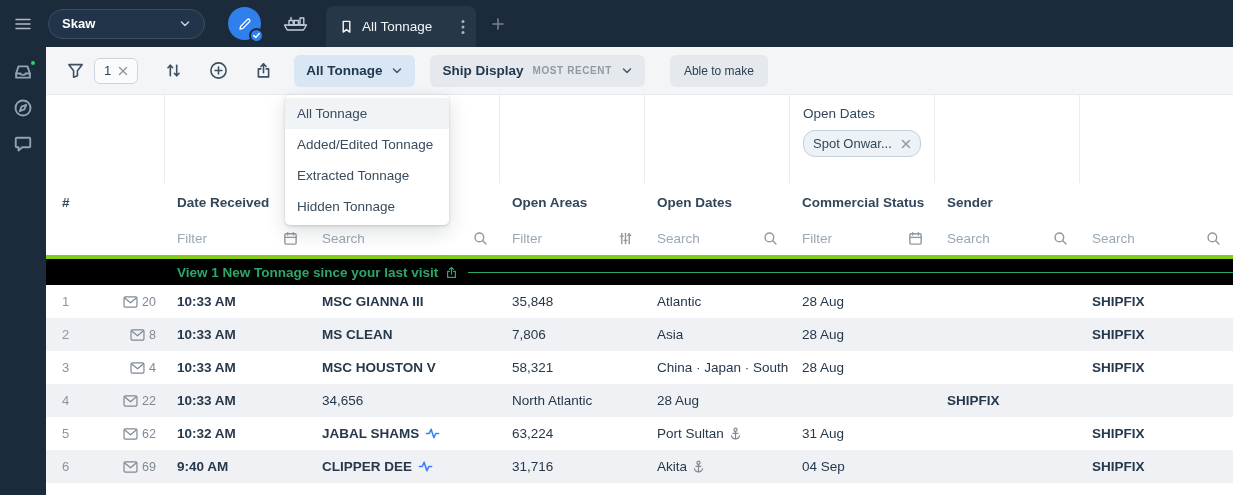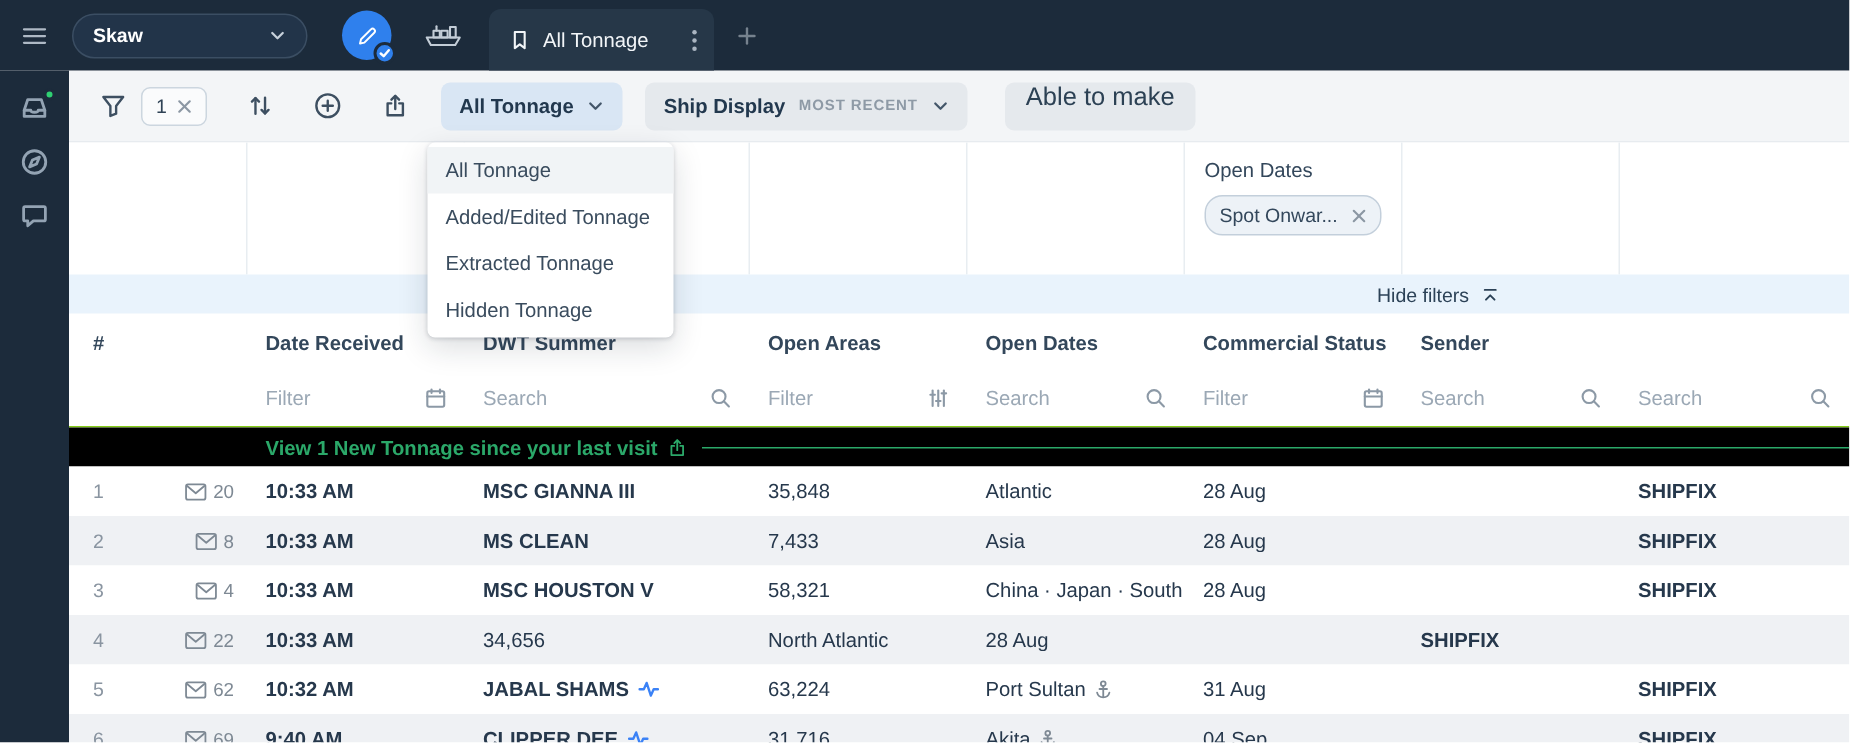--- a/index.html
+++ b/index.html
@@ -33,40 +33,40 @@
   .toolbar { height:48px; background:#f3f5f7; border-bottom:1px solid #e7ebef; display:flex; align-items:center; padding-left:21px; }
   .tb-icon { color:#3d4f61; cursor:pointer; }
   .chip { margin-left:10px; height:26px; border:1px solid #ccd6df; background:#fafbfc; border-radius:6px; display:flex; align-items:center; gap:7px; padding:0 9px; font-size:13px; color:#2f4255; cursor:pointer; }
   .chip .x { color:#8b97a3; cursor:pointer; }
   .ml27 { margin-left:27px; }
   .dd { height:32px; border-radius:6px; display:flex; align-items:center; gap:9px; padding:0 12px; cursor:pointer; font-size:13.5px; font-weight:600; color:#22384e; }
   .dd .chev { color:#44576a; }
   .dd-view { margin-left:22px; background:#d9e6f4; }
   .dd-ship { margin-left:15px; background:#e5e9ed; }
   .dd-sub { font-size:10px; font-weight:700; color:#8e9aa6; letter-spacing:.6px; }
-  .btn-able { margin-left:25px; height:32px; border-radius:6px; background:#e5e9ed; padding:0 14px; font-size:17px; font-weight:500; color:#2c4154; display:flex; cursor:pointer; }
+  .btn-able { margin-left:25px; height:32px; border-radius:6px; background:#e5e9ed; padding:0 14px; font-size:12px; font-weight:500; color:#2c4154; display:flex; align-items:center; cursor:pointer; }
 
   .grid { display:grid; grid-template-columns:119px 145px 190px 145px 145px 145px 145px 1fr; }
 
   
   .filter-panel { height:88px; background:#fff; }
   .fp-cell { border-right:1px solid #e8edf1; padding:11px 13px; overflow:hidden; }
   .fp-cell:last-child { border-right:none; }
   .fp-label { font-size:13.5px; color:#33475b; margin-bottom:9px; }
   .fp-chip { display:inline-flex; align-items:center; gap:9px; height:27px; padding:0 9px; border:1px solid #c3cfdb; background:#edf2f7; border-radius:12px; font-size:13px; color:#33475b; cursor:pointer; white-space:nowrap; }
   .fp-chip .x { color:#8b97a3; cursor:pointer; }
 
   .hide-bar { position:relative; height:26px; background:#e9f3fc; }
   .hide-btn { position:absolute; left:872px; top:0; height:26px; display:flex; align-items:center; gap:8px; font-size:13px; color:#2c4257; cursor:pointer; }
 
   
   .thead { height:38px; align-items:center; background:#fff; }
   .hcell { font-size:13.5px; font-weight:600; color:#33475b; padding:0 12px; white-space:nowrap; overflow:hidden; cursor:pointer; }
   .hcell:first-child { padding-left:16px; }
-  .tfilters { height:38px; align-items:center; background:#fff; border-bottom:1px solid #84cc16; }
+  .tfilters { height:38px; align-items:center; background:#fff; border-bottom:4px solid #84cc16; }
   .fcell { display:flex; align-items:center; padding:0 12px; gap:6px; overflow:hidden; }
   .fcell input { flex:1; min-width:0; border:none; outline:none; background:transparent; font-size:13.5px; color:#33475b; font-family:inherit; }
   .fcell input::placeholder { color:#9ba8b5; }
   .fic { color:#8c99a6; cursor:pointer; flex-shrink:0; }
 
   
   .banner { height:26px; display:flex; align-items:center; padding-left:131px; background:#000000; }
   .banner-text { font-size:13.5px; font-weight:600; color:#2ba869; white-space:nowrap; cursor:pointer; display:flex; align-items:center; gap:7px; }
   .banner-line { flex:1; height:1px; background:#2ba869; margin-left:10px; }
 
@@ -240,29 +240,20 @@
                 <line x1="1.5" y1="1.5" x2="8.5" y2="8.5"></line>
                 <line x1="8.5" y1="1.5" x2="1.5" y2="8.5"></line>
               </svg>
           </span>
         </span>
       </div>
       <div class="fp-cell"></div>
       <div class="fp-cell"></div>
     </div>
 
-    <div class="hide-bar">
-      <span class="hide-btn">
-        <span>Hide filters</span>
-        <svg class="ic" width="13" height="13" viewBox="0 0 16 16" style="stroke-width:1.6">
-            <line x1="3.5" y1="4" x2="12.5" y2="4"></line>
-            <polyline points="4.5,12 8,8.5 11.5,12"></polyline>
-          </svg>
-      </span>
-    </div>
 
     <div class="thead grid">
       <div class="hcell">#</div>
       <div class="hcell">Date Received</div>
       <div class="hcell">DWT Summer</div>
       <div class="hcell">Open Areas</div>
       <div class="hcell">Open Dates</div>
       <div class="hcell">Commercial Status</div>
       <div class="hcell">Sender</div>
     </div>
@@ -389,21 +380,21 @@
                 <path d="M1.8 2.2 L8 7.4 L14.2 2.2"></path>
               </svg>
         <span>8</span>
       </span>
     </div>
     <div class="cell c-time">10:33 AM</div>
     <div class="cell c-vessel">
       <span>MS CLEAN</span>
 
     </div>
-    <div class="cell">7,433</div>
+    <div class="cell">7,806</div>
     <div class="cell c-areas">
       <span>Asia</span>
 
     </div>
     <div class="cell">28 Aug</div>
     <div class="cell"></div>
     <div class="cell c-sender">SHIPFIX</div>
   </div>
         <div class="trow grid">
     <div class="cell c-num">

